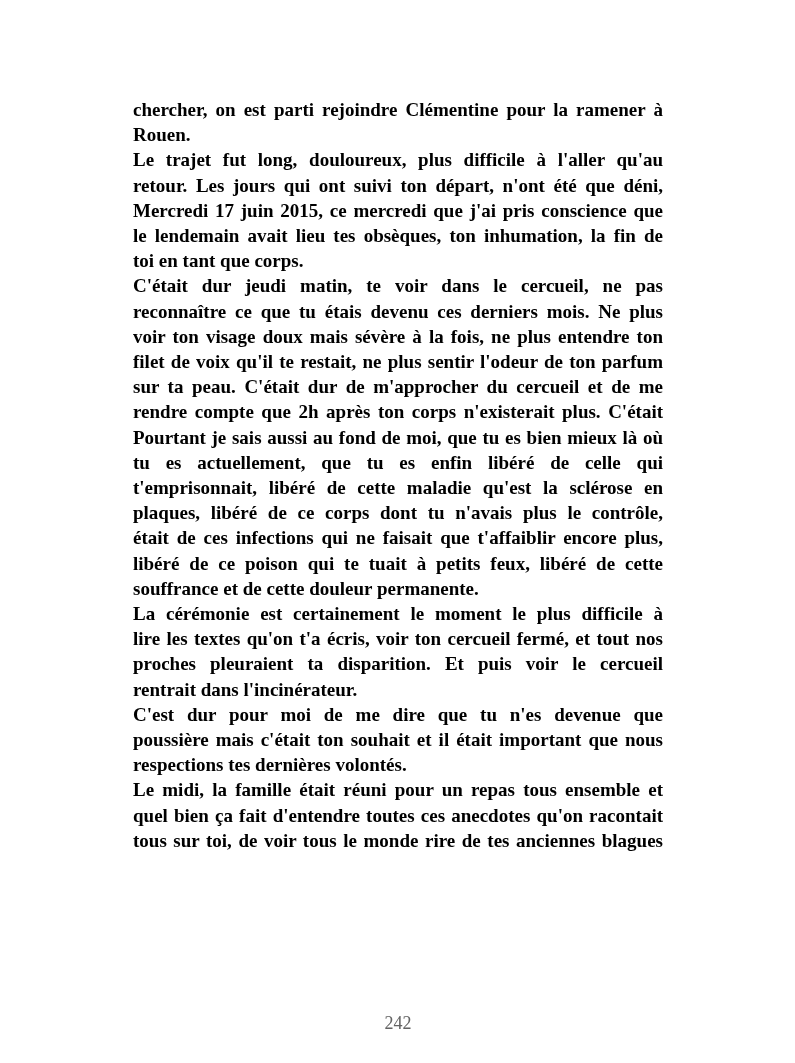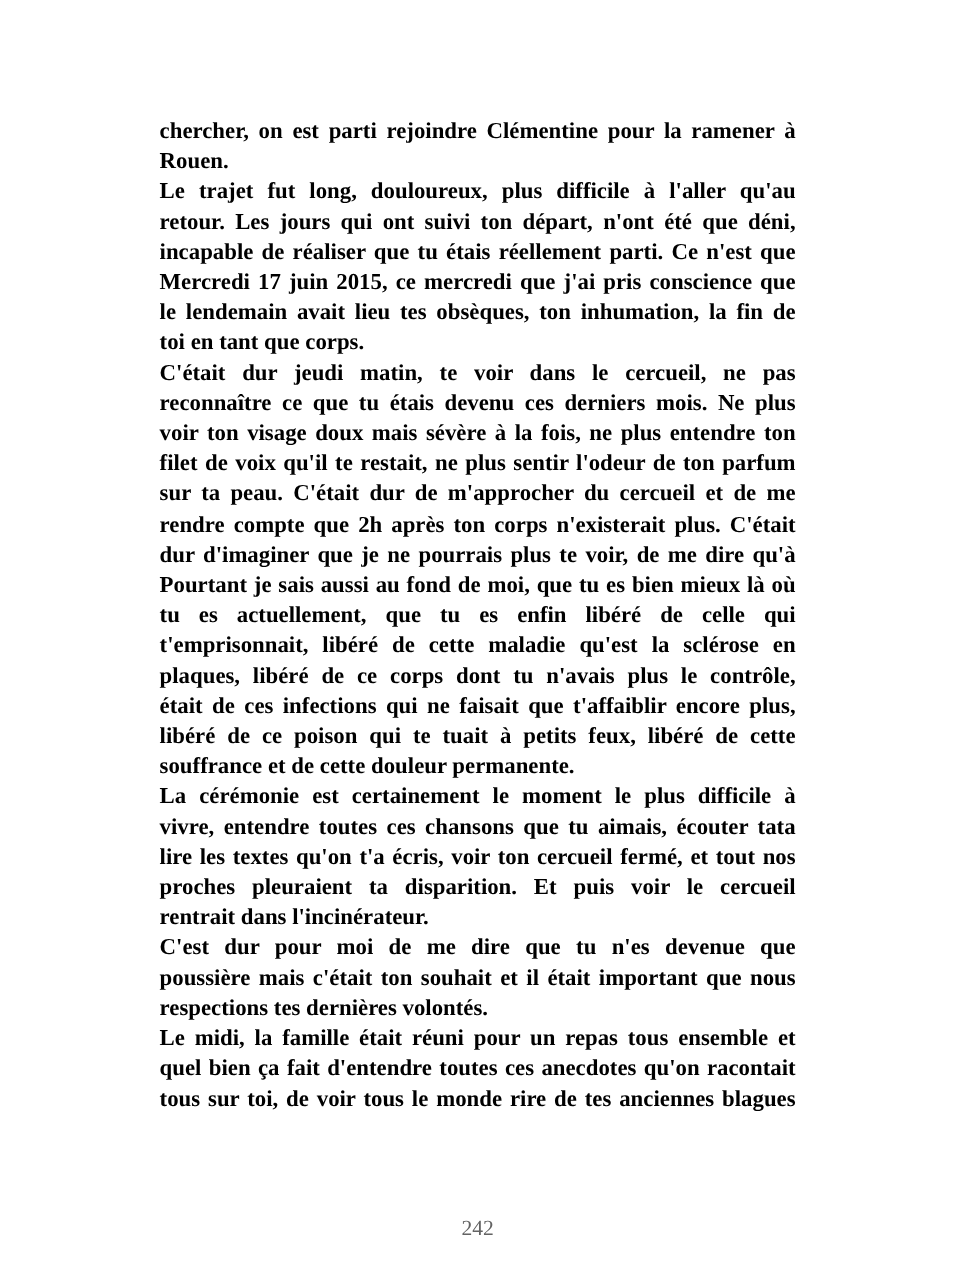--- a/index.html
+++ b/index.html
@@ -55,46 +55,43 @@
 
 <div class="page">
   <div class="text-block">
       <div class="paragraph">
         <div class="line">chercher, on est parti rejoindre Clémentine pour la ramener à</div>
         <div class="line last">Rouen.</div>
       </div>
       <div class="paragraph">
         <div class="line">Le trajet fut long, douloureux, plus difficile à l'aller qu'au</div>
         <div class="line">retour. Les jours qui ont suivi ton départ, n'ont été que déni,</div>
-        <div class="line">incapable de réaliser que tu étais réellement parti. Ce n'est que</div>
         <div class="line">Mercredi 17 juin 2015, ce mercredi que j'ai pris conscience que</div>
         <div class="line">le lendemain avait lieu tes obsèques, ton inhumation, la fin de</div>
         <div class="line last">toi en tant que corps.</div>
       </div>
       <div class="paragraph">
         <div class="line">C'était dur jeudi matin, te voir dans le cercueil, ne pas</div>
         <div class="line">reconnaître ce que tu étais devenu ces derniers mois. Ne plus</div>
         <div class="line">voir ton visage doux mais sévère à la fois, ne plus entendre ton</div>
         <div class="line">filet de voix qu'il te restait, ne plus sentir l'odeur de ton parfum</div>
         <div class="line">sur ta peau. C'était dur de m'approcher du cercueil et de me</div>
         <div class="line">rendre compte que 2h après ton corps n'existerait plus. C'était</div>
-        <div class="line">dur d'imaginer que je ne pourrais plus te voir, de me dire qu'à</div>
       </div>
       <div class="paragraph">
         <div class="line">Pourtant je sais aussi au fond de moi, que tu es bien mieux là où</div>
         <div class="line">tu es actuellement, que tu es enfin libéré de celle qui</div>
         <div class="line">t'emprisonnait, libéré de cette maladie qu'est la sclérose en</div>
         <div class="line">plaques, libéré de ce corps dont tu n'avais plus le contrôle,</div>
         <div class="line">était de ces infections qui ne faisait que t'affaiblir encore plus,</div>
         <div class="line">libéré de ce poison qui te tuait à petits feux, libéré de cette</div>
         <div class="line last">souffrance et de cette douleur permanente.</div>
       </div>
       <div class="paragraph">
         <div class="line">La cérémonie est certainement le moment le plus difficile à</div>
-        <div class="line">vivre, entendre toutes ces chansons que tu aimais, écouter tata</div>
         <div class="line">lire les textes qu'on t'a écris, voir ton cercueil fermé, et tout nos</div>
         <div class="line">proches pleuraient ta disparition. Et puis voir le cercueil</div>
         <div class="line last">rentrait dans l'incinérateur.</div>
       </div>
       <div class="paragraph">
         <div class="line">C'est dur pour moi de me dire que tu n'es devenue que</div>
         <div class="line">poussière mais c'était ton souhait et il était important que nous</div>
         <div class="line last">respections tes dernières volontés.</div>
       </div>
       <div class="paragraph">

